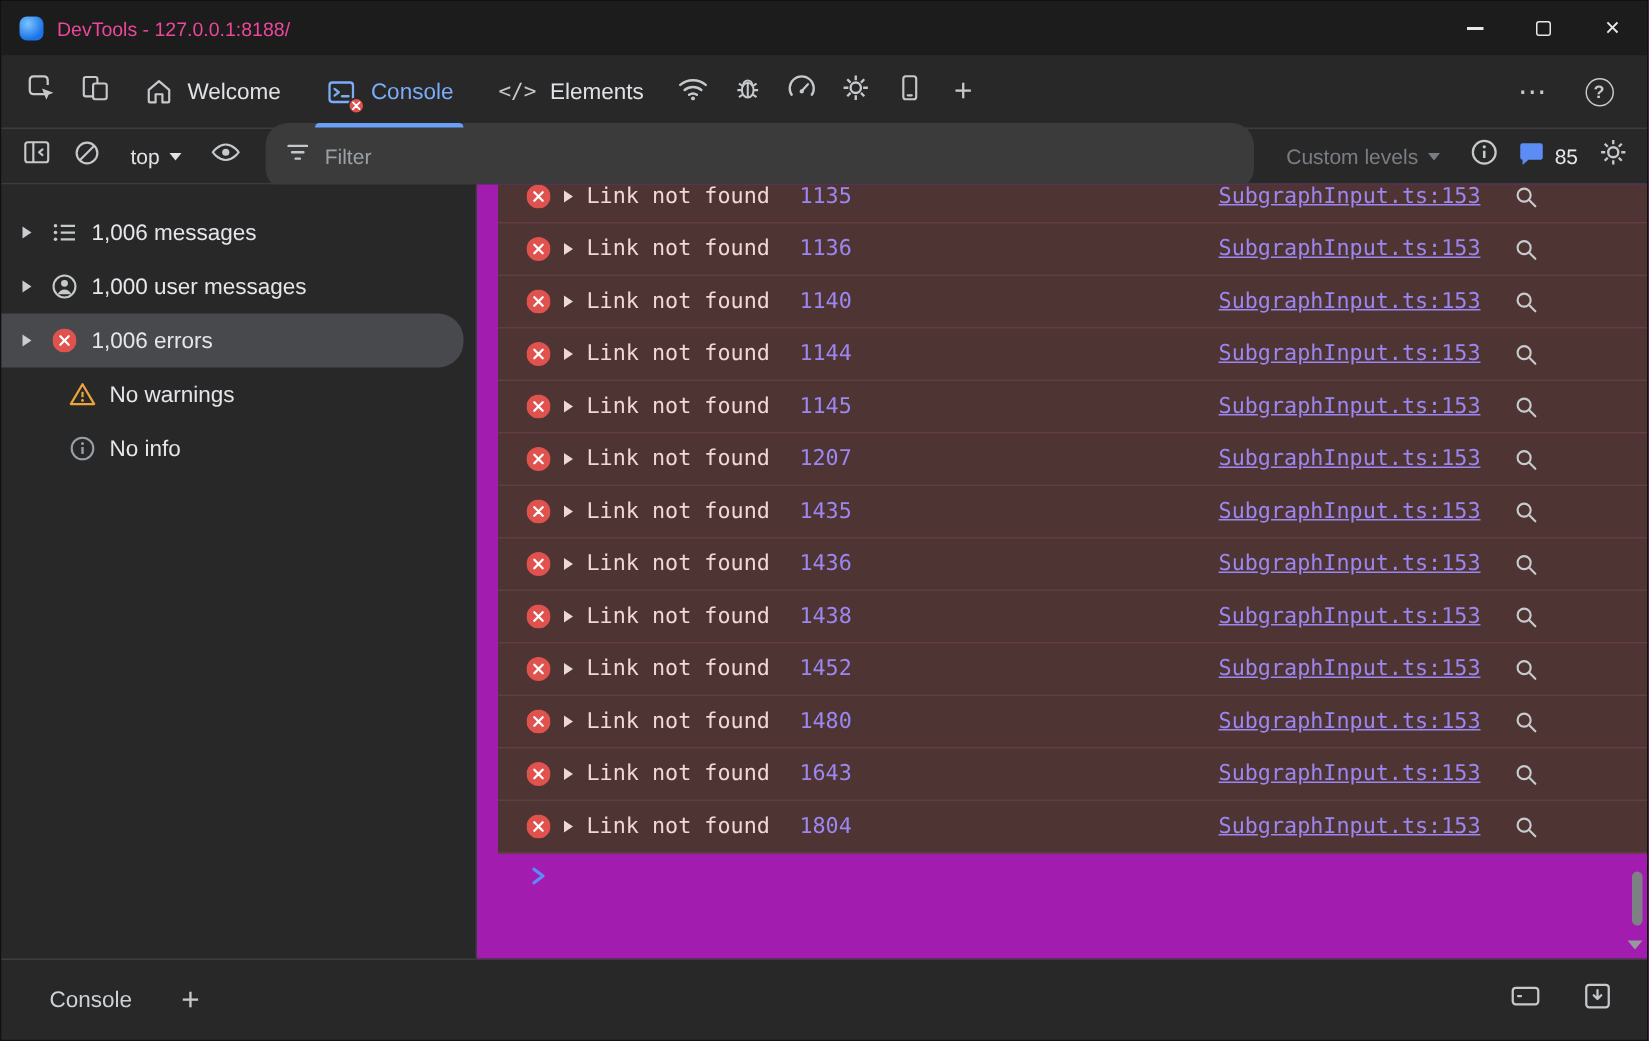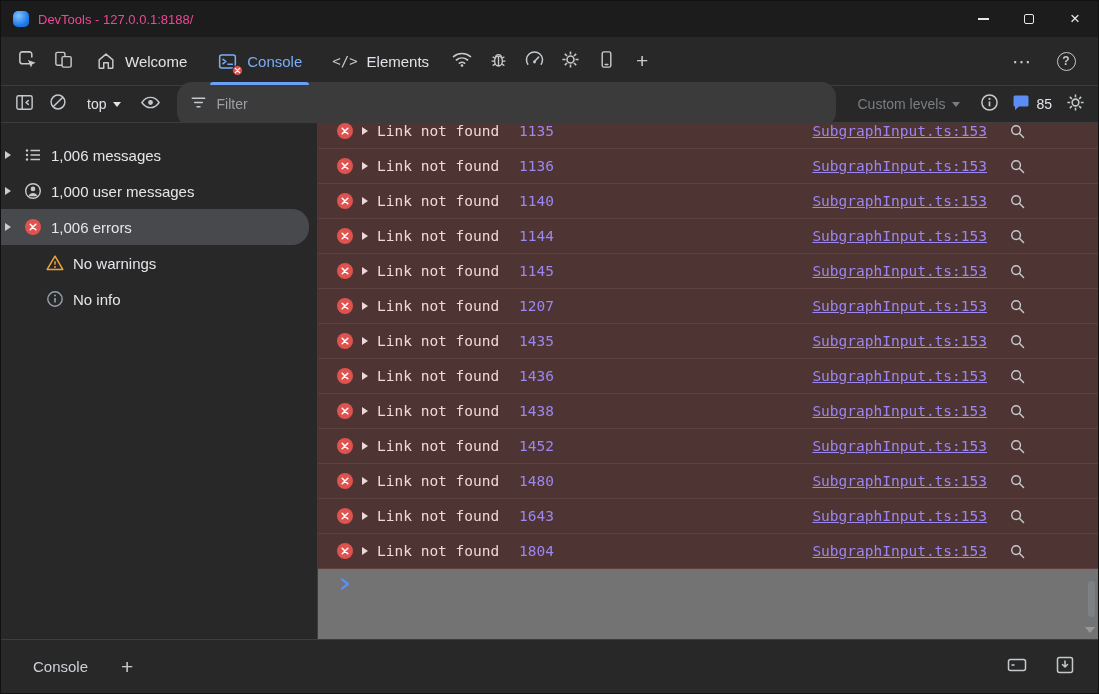--- a/index.html
+++ b/index.html
@@ -44,29 +44,29 @@
   .caret { width: 0; height: 0; border-left: 4.5px solid transparent; border-right: 4.5px solid transparent; border-top: 5.5px solid currentColor; display: inline-block; }
   .filter-pill { flex: 1 1 auto; height: 45px; background: #3b3b3b; border-radius: 15px; display: flex; align-items: center; gap: 9px; padding: 0 13px; margin: 0 8px; min-width: 0; }
   .filter-pill input { flex: 1; background: transparent; border: none; outline: none; color: #e8eaed; font-size: 14px; font-family: "Liberation Sans", sans-serif; min-width: 0; }
   .filter-pill input::placeholder { color: #9aa0a6; }
   .issues-chip { display: flex; align-items: center; gap: 6px; padding: 0 4px; flex: none; }
   .issues-count { font-size: 14px; color: #e3e6ea; }
 
   
   .content { flex: 1; display: flex; min-height: 0; }
   .sidebar { width: 317px; flex: none; background: #282828; border-right: 1px solid #3d3d3d; padding-top: 14px; }
-  .side-item { height: 36px; display: flex; align-items: center; font-size: 15px; color: #e4e6ea; margin-right: 8px; padding-left: 0; gap: 8px; }
+  .side-item { height: 36px; display: flex; align-items: center; font-size: 15px; color: #e4e6ea; margin-right: 8px; padding-left: 10px; gap: 8px; }
   .side-item .tri { width: 14px; display: grid; place-items: center; flex: none; }
   .tri-shape { width: 0; height: 0; border-left: 6px solid #c9ccd0; border-top: 4.5px solid transparent; border-bottom: 4.5px solid transparent; }
   .side-item .sicon { width: 20px; display: grid; place-items: center; flex: none; }
   .side-item.plain { padding-left: 44px; }
   .side-item.selected { background: #47494d; border-radius: 0 17px 17px 0; }
 
   
-  .console-panel { flex: 1; position: relative; background: #737373; overflow: hidden; min-width: 0; }
+  .console-panel { flex: 1; position: relative; background: #a21caf; overflow: hidden; min-width: 0; padding-left: 14px; }
   .rows { margin-top: -9px; }
   .crow { height: 35px; background: #4e3534; border-bottom: 1px solid #5e413f; display: flex; align-items: center; gap: 9px; padding: 0 72px 0 19px; font-family: "DejaVu Sans Mono", monospace; font-size: 14.5px; }
   .err-badge { width: 16px; height: 16px; flex: none; display: grid; place-items: center; }
   .row-tri { width: 0; height: 0; border-left: 6px solid #ecd9d7; border-top: 4.5px solid transparent; border-bottom: 4.5px solid transparent; flex: none; }
   .msg { color: #f2d7d4; white-space: pre; }
   .num { color: #9c86f0; margin-left: 2px; }
   .spacer { flex: 1; }
   .src { color: #9c86f0; text-decoration: underline; cursor: pointer; white-space: nowrap; }
   .mag { margin-left: 13px; display: grid; place-items: center; flex: none; }
   .prompt-line { height: 34px; display: flex; align-items: center; padding-left: 21px; }

